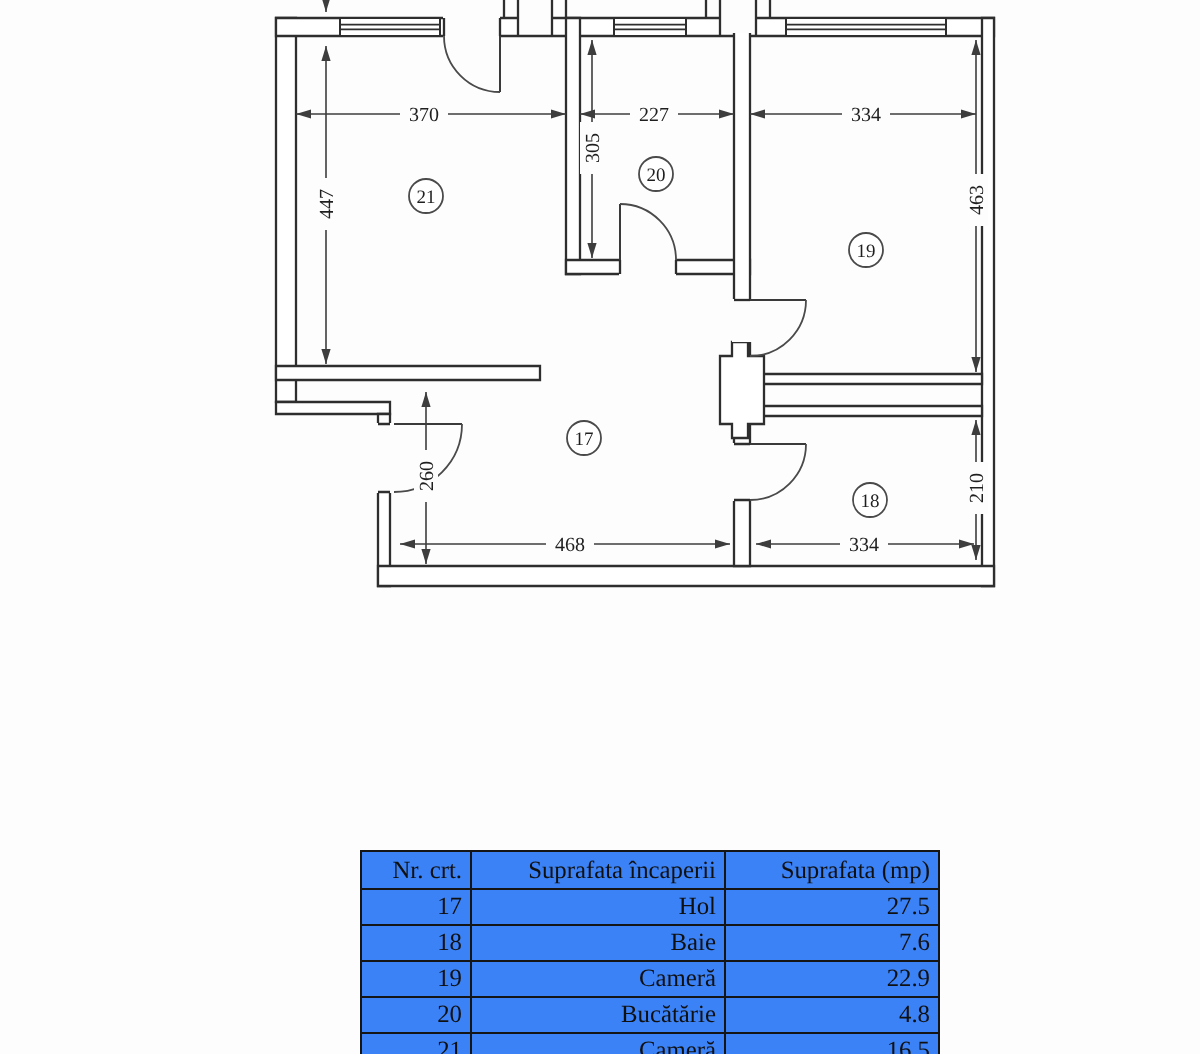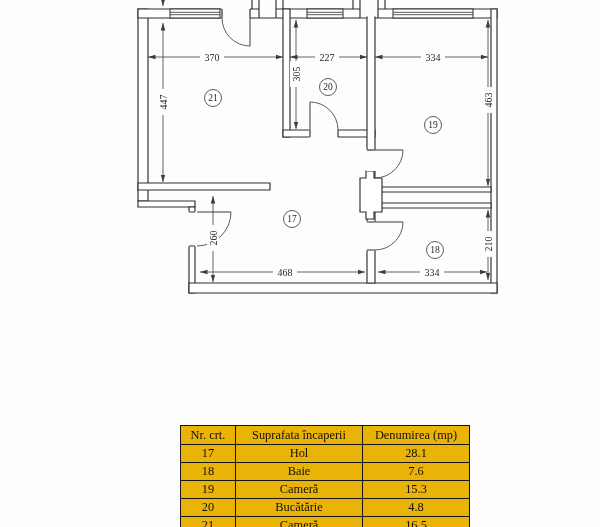--- a/index.html
+++ b/index.html
@@ -24,25 +24,25 @@
   .plan-svg .dimtext{font-size:10px;fill:#1f1f1f;text-anchor:middle;}
   .plan-svg .badge{fill:#ffffff;stroke:#4a4a4a;stroke-width:0.9;}
   .plan-svg .badgetext{font-size:9.5px;fill:#1f1f1f;text-anchor:middle;}
   .rooms-table{
     position:absolute;left:180px;top:425px;
     border-collapse:collapse;
     font-size:12.4px;color:#101010;
   }
   .rooms-table td{
     border:1.3px solid #151515;
-    text-align:center;
+    text-align:right;
     padding:0 4px;
     height:17px;
     line-height:17px;
-    background:#eab308;
+    background:#3b82f6;
     white-space:nowrap;
     margin-top:40px;
   }
   .rooms-table tr.hdr td{height:18px;line-height:18px;}
   .rooms-table td.c-nr{width:46px;}
   .rooms-table td.c-name{width:118px;}
   .rooms-table td.c-area{width:98px;}
 </style>
 </head>
 <body>
@@ -206,36 +206,36 @@
         <text class="badgetext" x="435" y="253.3">18</text>
       </g>
     </g>
   </svg>
 
   <table class="rooms-table">
     <tbody>
       <tr class="hdr">
         <td class="c-nr">Nr. crt.</td>
         <td class="c-name">Suprafata încaperii</td>
-        <td class="c-area">Denumirea (mp)</td>
+        <td class="c-area">Suprafata (mp)</td>
       </tr>
       <tr>
         <td class="c-nr">17</td>
         <td class="c-name">Hol</td>
-        <td class="c-area">28.1</td>
+        <td class="c-area">27.5</td>
       </tr>
       <tr>
         <td class="c-nr">18</td>
         <td class="c-name">Baie</td>
         <td class="c-area">7.6</td>
       </tr>
       <tr>
         <td class="c-nr">19</td>
         <td class="c-name">Cameră</td>
-        <td class="c-area">15.3</td>
+        <td class="c-area">22.9</td>
       </tr>
       <tr>
         <td class="c-nr">20</td>
         <td class="c-name">Bucătărie</td>
         <td class="c-area">4.8</td>
       </tr>
       <tr>
         <td class="c-nr">21</td>
         <td class="c-name">Cameră</td>
         <td class="c-area">16.5</td>

